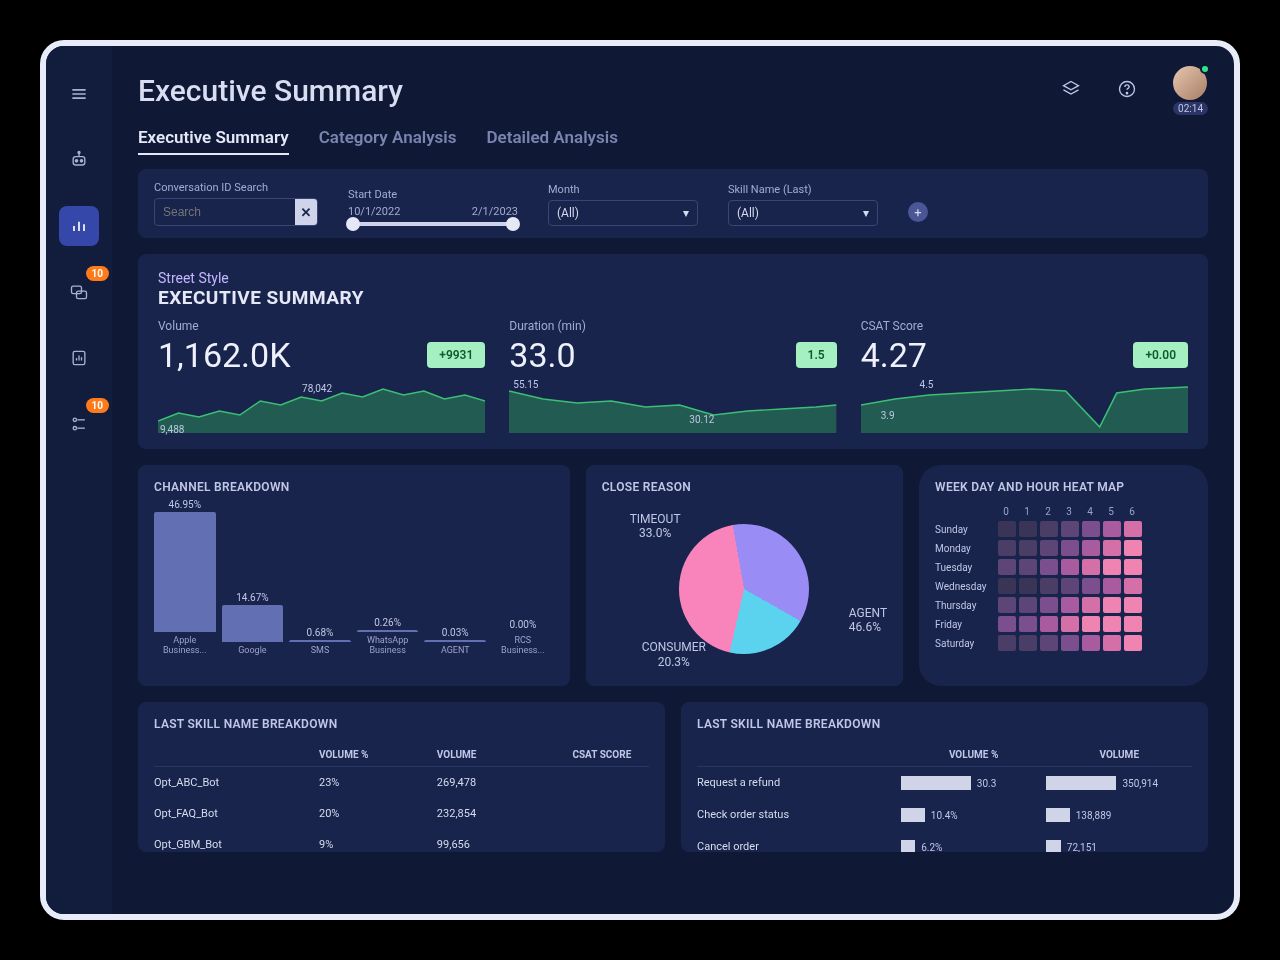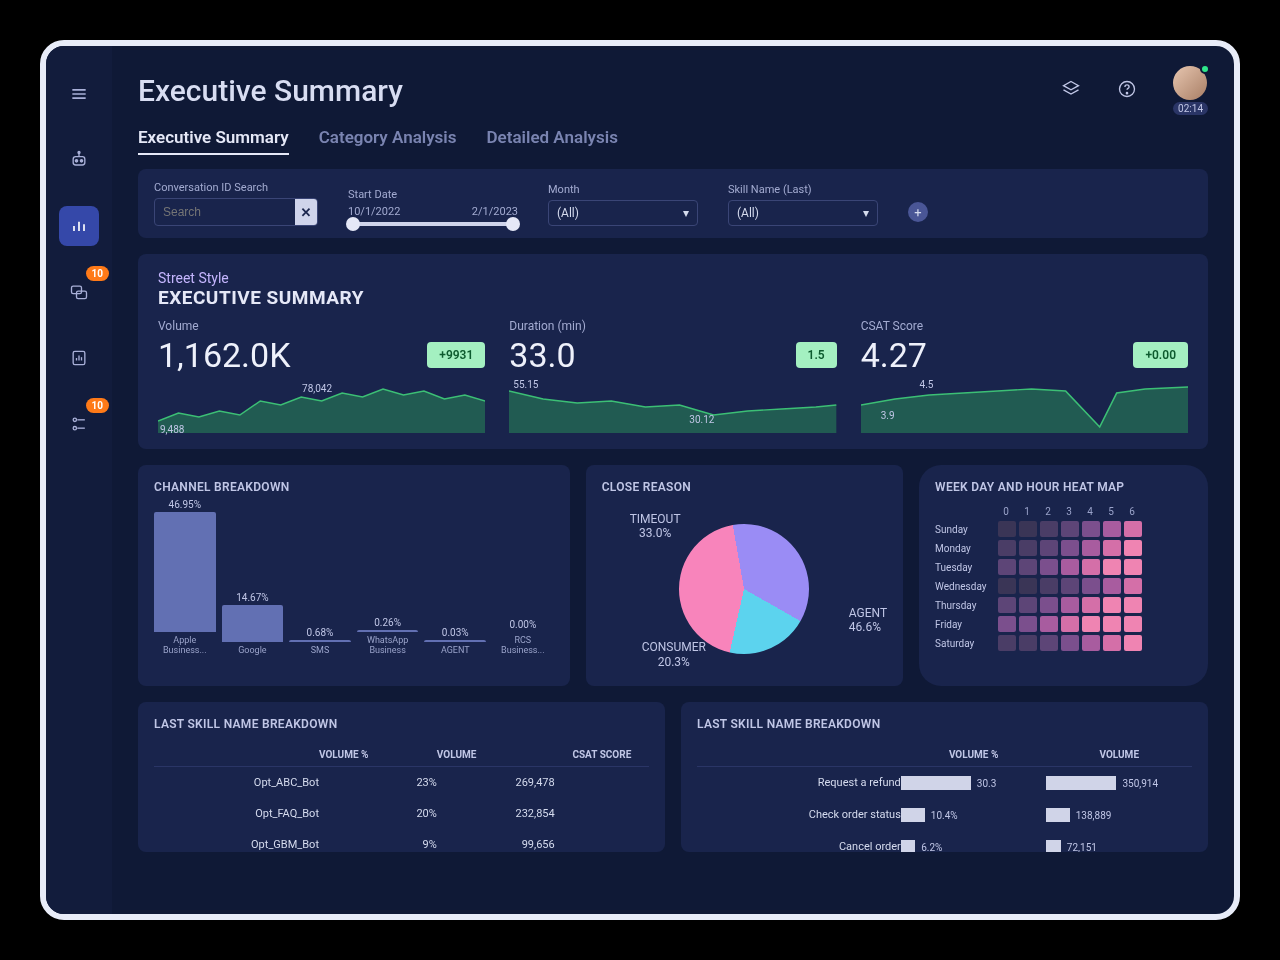--- a/index.html
+++ b/index.html
@@ -124,21 +124,21 @@
 .pie { width:130px; height:130px; border-radius:50%; background: conic-gradient(#9a8cf5 0deg 129.6deg, #5cd3ee 129.6deg 202.7deg, #f884bb 202.7deg 360deg); transform: rotate(-10deg); }
 .pie-lbl { position:absolute; font-size:12px; color:#c0c6e6; line-height:1.2; text-align:center; }
 .heat-head { display:flex; gap:3px; font-size:10px; color:#9aa3ca; margin-left:62px; margin-bottom:4px;}
 .heat-head span{ width:18px; text-align:center;}
 .heat-row { display:flex; align-items:center; gap:3px; margin-bottom:3px;}
 .heat-day { width:60px; font-size:10px; color:#c0c6e6; }
 .heat-cell { width:18px; height:16px; border-radius:2px; }
 .row4 { display:flex; gap:16px; }
 .panel.skill { flex:1; padding-bottom:0; height:150px; overflow:hidden;}
 .tbl-head { display:flex; font-size:10px; font-weight:700; color:#c0c6e6; border-bottom:1px solid #2a3566; padding:6px 0;}
-.tbl-row { display:flex; font-size:11px; color:#d5dbee; padding:9px 0;text-align:right;}
+.tbl-row { display:flex; font-size:11px; color:#d5dbee; padding:9px 0;}
 .c1{flex:1.4;} .c2{flex:1;} .c3{flex:1;} .c4{flex:0.8;text-align:center;}
 .bar-cell{flex:1; display:flex; align-items:center; gap:6px;}
 .mini-bar{height:14px; background:#d0d4e8;}
 .mini-val{font-size:10px; color:#c0c6e6;}
 .ic{width:20px;height:20px;}
 </style>
 </head>
 <body>
 
 <div class="frame">

